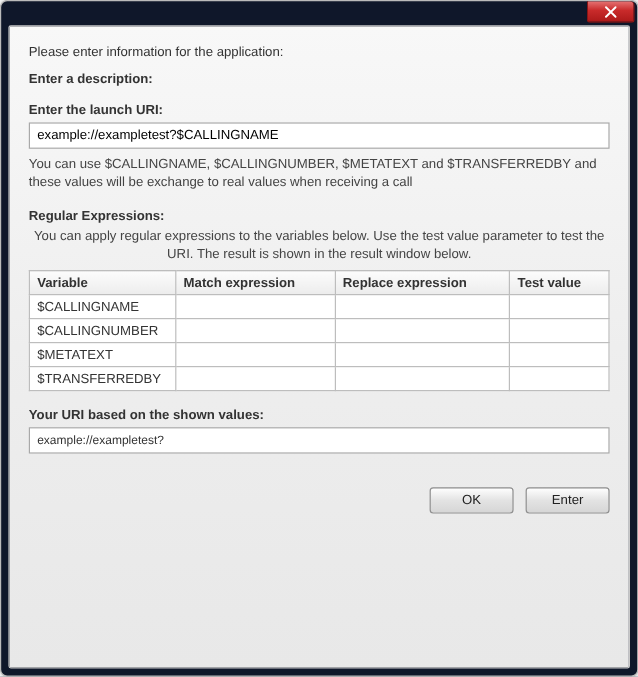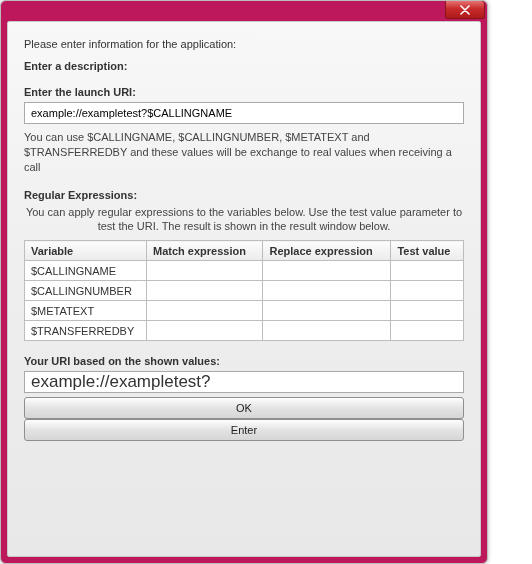--- a/index.html
+++ b/index.html
@@ -7,27 +7,27 @@
   body {
     font-family: Tahoma, Arial, sans-serif;
     font-size: 11px;
     color: #333;
     background: #fff;
     width: 532px;
     height: 564px;
     overflow: hidden;
   }
   .window {
-    width: 488px;
+    width: 532px;
     height: 564px;
     border: 1px solid #bbb;
     border-radius: 6px;
     box-shadow: 0 0 4px rgba(0,0,0,0.3);
     position: relative;
-    background: #be185d;
+    background: #0f172a;
   }
   .titlebar {
     position: absolute;
     top: 0;
     right: 0;
     height: 20px;
     display: flex;
     justify-content: flex-end;
     padding: 0;
   }
@@ -68,21 +68,21 @@
     font-family: inherit;
     font-size: 11px;
     height: 22px;
   }
   .text-output {
     width: 100%;
     padding: 4px 6px;
     border: 1px solid #a9a9a9;
     background: #fff;
     font-family: inherit;
-    font-size: 17px;
+    font-size: 10px;
     height: 22px;
     display: flex;
     align-items: center;
   }
   .hint { margin-top: 6px; line-height: 1.35; color:#444; }
   table {
     width: 100%;
     border-collapse: collapse;
     margin-top: 6px;
     background:#fff;
@@ -94,24 +94,24 @@
     text-align: left;
     height: 20px;
   }
   th {
     background: linear-gradient(to bottom, #fcfcfc, #ececec);
     font-weight: bold;
     text-align: left;
   }
   td.varcell { width: 122px; }
   .button-row {
-    margin-top: 4px;
+    margin-top: 28px;
     display: flex;
     justify-content: flex-end;
-    flex-direction: column;
+    gap: 10px;
   }
   .btn {
     min-width: 70px;
     height: 22px;
     padding: 2px 14px;
     border: 1px solid #8f8f8f;
     border-radius: 3px;
     background: linear-gradient(to bottom, #fefefe, #e3e3e3 50%, #d6d6d6 100%);
     font-family: inherit;
     font-size: 11px;

